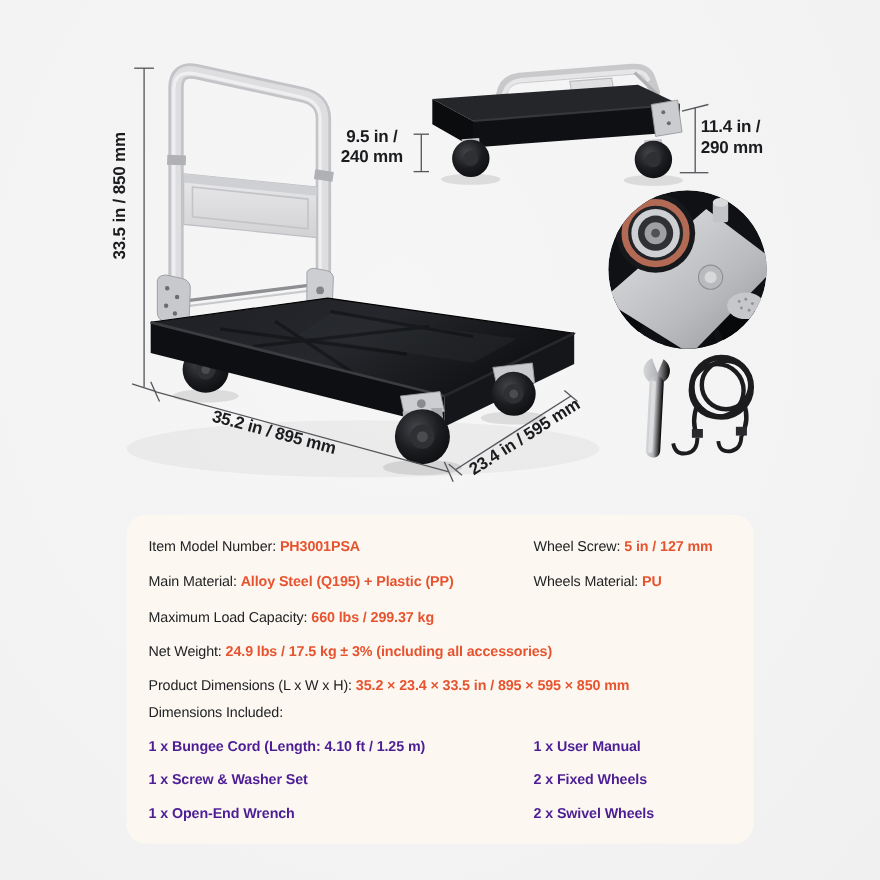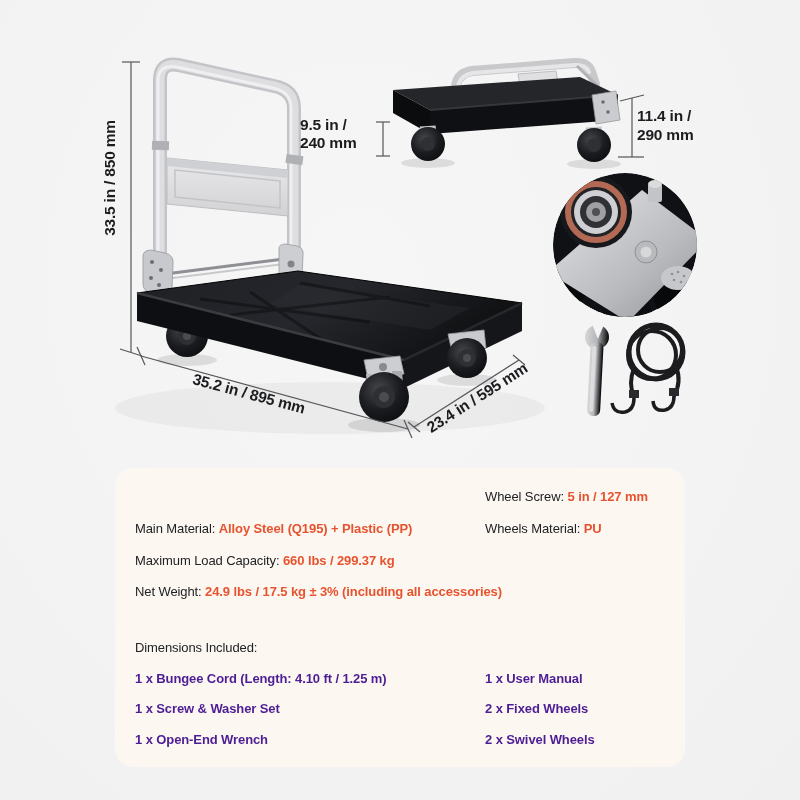--- a/index.html
+++ b/index.html
@@ -15,21 +15,21 @@
     position:absolute;
     font-weight:700;
     font-size:15.5px;
     color:#1b1c1e;
     letter-spacing:-0.2px;
     line-height:19px;
   }
   .dim-height{left:28px;top:168px;width:164px;height:20px;text-align:center;transform:rotate(-90deg);}
   .dim-length{left:168px;top:384px;width:162px;text-align:center;transform:rotate(15deg);}
   .dim-depth{left:402px;top:388px;width:150px;text-align:center;transform:rotate(-32.5deg);}
-  .dim-folded-left{left:300px;top:116px;width:76px;text-align:left;line-height:18px;}
+  .dim-folded-left{left:300px;top:116px;width:76px;text-align:center;line-height:18px;}
   .dim-folded-right{left:637px;top:106px;width:95px;text-align:left;line-height:19px;}
   .spec-box{
     position:absolute;left:115px;top:468px;width:570px;height:299px;
     background:#fcf8f1;border-radius:18px;
   }
   .srow{
     position:absolute;left:20px;height:20px;
     font-size:13px;letter-spacing:-0.1px;white-space:nowrap;
   }
   .c2{position:absolute;left:350px;top:0;white-space:nowrap;}
@@ -249,36 +249,40 @@
     <div>240 mm</div>
   </div>
   <div class="dim dim-folded-right">
     <div>11.4 in /</div>
     <div>290 mm</div>
   </div>
 
   <div class="spec-box">
 
     <div class="srow" style="top:21px">
+      <span><span class="lbl">Item Model Number: </span><span class="val">PH3001PSA</span></span>
       <span class="c2"><span class="lbl">Wheel Screw: </span><span class="val">5 in / 127 mm</span></span>
     </div>
 
     <div class="srow" style="top:53px">
       <span><span class="lbl">Main Material: </span><span class="val">Alloy Steel (Q195) + Plastic (PP)</span></span>
       <span class="c2"><span class="lbl">Wheels Material: </span><span class="val">PU</span></span>
     </div>
 
     <div class="srow" style="top:85px">
       <span class="lbl">Maximum Load Capacity: </span><span class="val">660 lbs / 299.37 kg</span>
     </div>
 
     <div class="srow" style="top:116px">
       <span class="lbl">Net Weight: </span><span class="val">24.9 lbs / 17.5 kg ± 3% (including all accessories)</span>
     </div>
 
+    <div class="srow" style="top:147px">
+      <span class="lbl">Product Dimensions (L x W x H): </span><span class="val">35.2 × 23.4 × 33.5 in / 895 × 595 × 850 mm</span>
+    </div>
 
     <div class="srow" style="top:172px">
       <span class="lbl">Dimensions Included:</span>
     </div>
 
     <div class="srow" style="top:203px">
       <span class="acc">1 x Bungee Cord (Length: 4.10 ft / 1.25 m)</span>
       <span class="c2 acc">1 x User Manual</span>
     </div>
 

